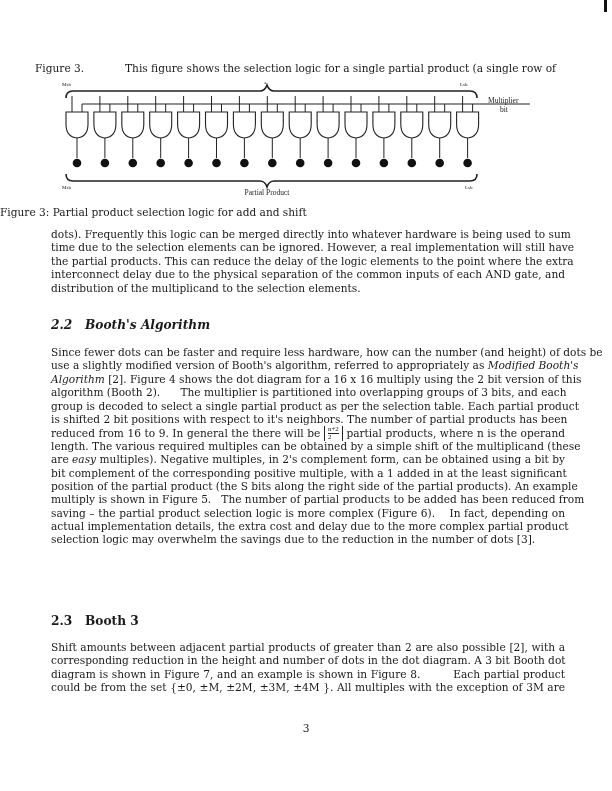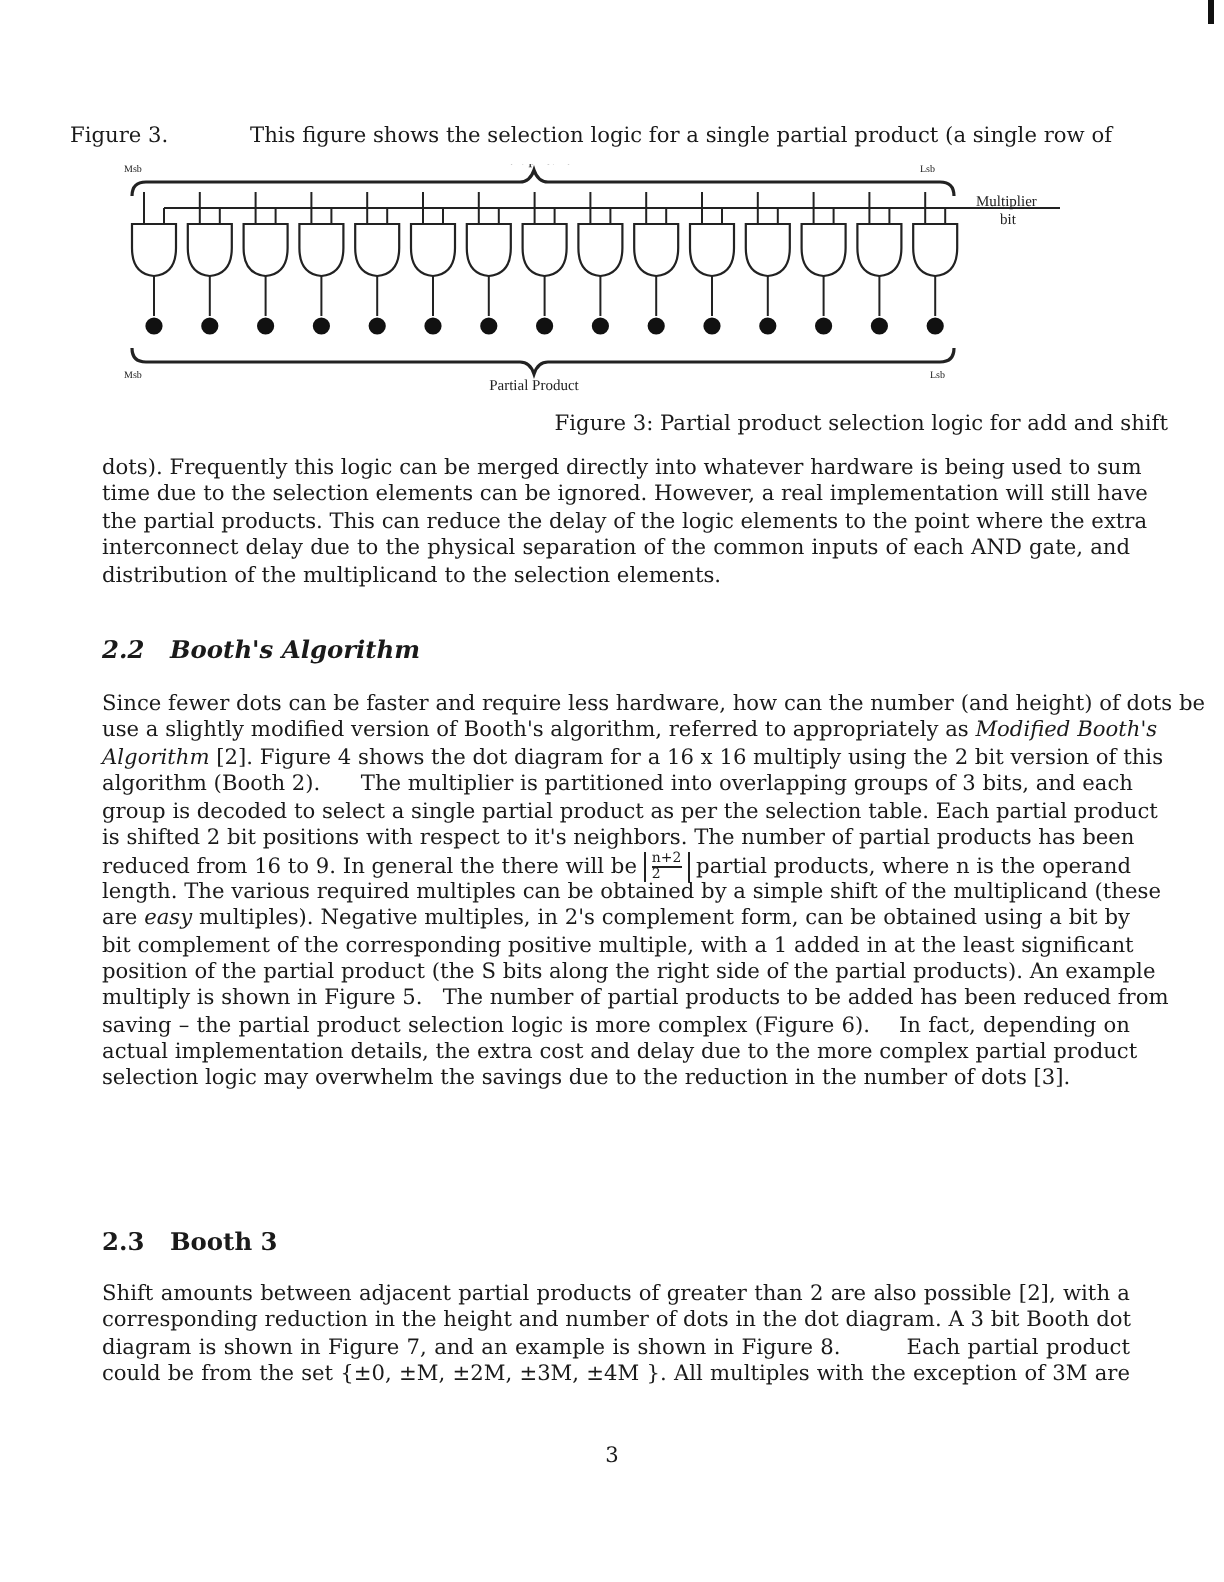--- a/index.html
+++ b/index.html
@@ -2,30 +2,30 @@
 <html><head>
 <meta charset="utf-8">
 <style>
   html, body { margin: 0; padding: 0; background: #fff; }
   body { width: 612px; height: 791px; position: relative; overflow: hidden;
          font-family: "DejaVu Serif", "Liberation Serif", serif; color: #1a1a1a; }
   .corner-mark { position: absolute; left: 604px; top: 0; width: 3px; height: 12px; background: #111; }
   .caption-lead { position: absolute; top: 62px; left: 35px; font-size: 10.6px; white-space: nowrap; }
   .caption-lead .fig { display: inline-block; width: 90px; }
   .diagram { position: absolute; left: 60px; top: 82px; width: 510px; height: 115px; }
-  .fig-caption { position: absolute; top: 206px; left: 0; width: 584px; text-align: right; font-size: 10.6px; }
+  .fig-caption { position: absolute; top: 206px; left: 0; width: 584px; text-align: left; font-size: 10.6px; }
   .para { position: absolute; left: 51px; width: 514px; }
   .para .ln { display: block; font-size: 10.6px; line-height: 13.4px; height: 13.4px; text-align: justify; text-align-last: justify; white-space: nowrap; }
   .para .ln.last { text-align-last: left; }
   .heading { position: absolute; left: 51px; font-weight: bold; font-size: 12.2px; }
   .heading .num { display: inline-block; width: 34px; }
   em { font-style: italic; }
   .page-num { position: absolute; top: 722px; left: 0; width: 612px; text-align: center; font-size: 10.6px; }
   .frac { display: inline-block; vertical-align: middle; font-size: 7px; line-height: 7px; text-align: center; border-left: 1px solid #222; border-right: 1px solid #222; padding: 0 3px; }
-  .frac span { display: block; }
+  .frac span { display: block; font-family: Liberation Serif, serif; }
   .frac .top { border-bottom: 0.8px solid #222; }
 </style>
 </head>
 <body>
 
 <div class="corner-mark"></div>
 
 <div class="caption-lead">
   <span class="fig">Figure 3.</span><span>This figure shows the selection logic for a single partial product (a single row of</span>
 </div>

